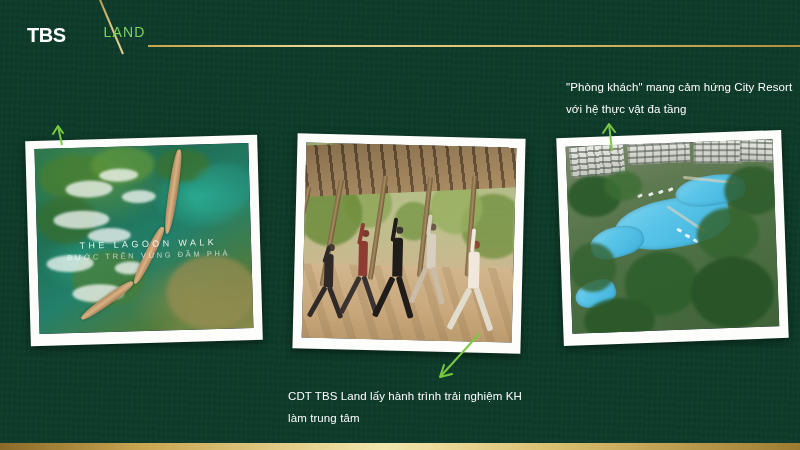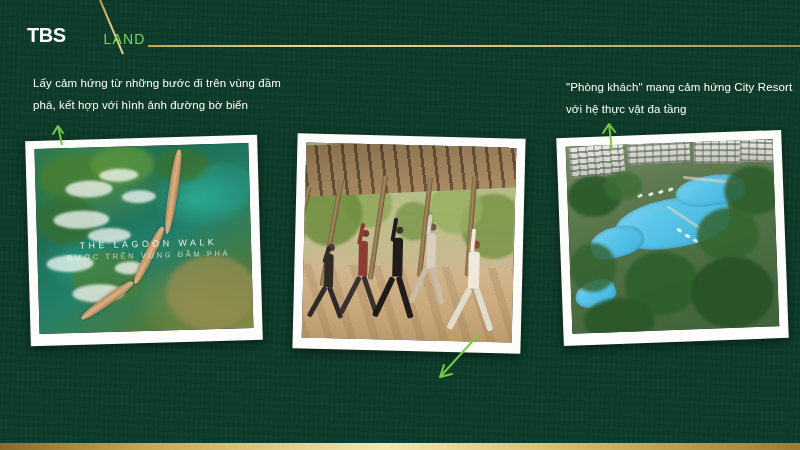--- a/index.html
+++ b/index.html
@@ -29,21 +29,21 @@
   .hdr-gold-h{
     position:absolute;left:148px;top:45px;width:652px;height:2px;
     background:linear-gradient(90deg,#c9a548 0%,#e9d493 25%,#d8bd6c 60%,#b08f3c 100%);
   }
   .hdr-gold-diag{
     position:absolute;left:122px;top:-6px;width:2px;height:60px;
     background:linear-gradient(180deg,#a8accent 0%,#d9c280 40%,#e3d092 100%);
     background:linear-gradient(180deg,#b99b47 0%,#d9c280 40%,#e3d092 100%);
     transform:rotate(-23deg);transform-origin:bottom center;
   }
-  .logo{position:absolute;left:27px;top:24px;display:flex;align-items:flex-end;}
+  .logo{position:absolute;left:27px;top:24px;display:flex;align-items:flex-start;}
   .logo-tbs{
     color:#ffffff;font-weight:bold;font-size:20px;letter-spacing:-0.5px;
     font-family:"Liberation Sans", sans-serif;
   }
   .logo-land{
     color:#7fd35a;font-size:14px;letter-spacing:1.2px;margin-left:2px;
     font-family:"Liberation Sans", sans-serif;
     padding-left:36px;
   }
   .hdr-title{
@@ -169,22 +169,22 @@
     <div class="hdr-gold-h"></div>
     <div class="hdr-gold-diag"></div>
 
     <div class="logo">
       <span class="logo-tbs">TBS</span>
       <span class="logo-land">LAND</span>
     </div>
 
   </div>
 
-  <div class="caption left">Lấy cảm hứng từ những bước đi trên vùng đầm phá, kết hợp với hình ảnh đường bờ biển</div>
   <div class="caption right">"Phòng khách" mang cảm hứng City Resort với hệ thực vật đa tầng</div>
+  <div class="caption bottom">CDT TBS Land lấy hành trình trải nghiệm KH làm trung tâm</div>
 
   <div class="arrow arrow-l">
     <svg width="34" height="34" viewBox="0 0 34 34">
       <path d="M20 33 L16 14" stroke="#7ac943" stroke-width="2" fill="none"></path>
       <path d="M16 14 L11 22 M16 14 L21 21" stroke="#7ac943" stroke-width="2" fill="none" stroke-linecap="round"></path>
     </svg>
   </div>
 
   <div class="arrow arrow-r">
     <svg width="34" height="38" viewBox="0 0 34 38">

